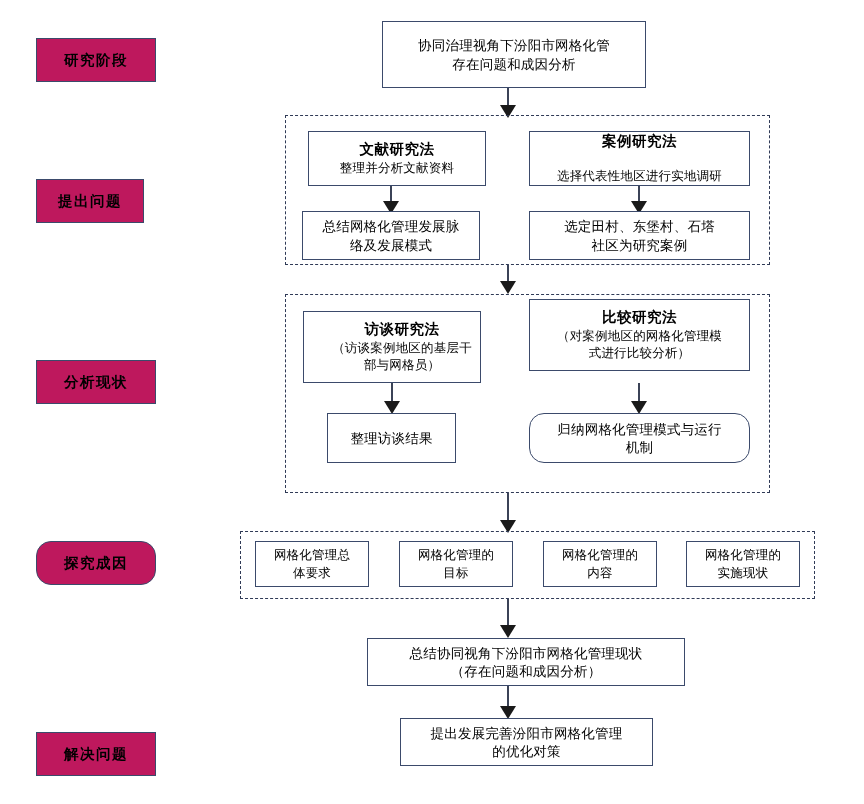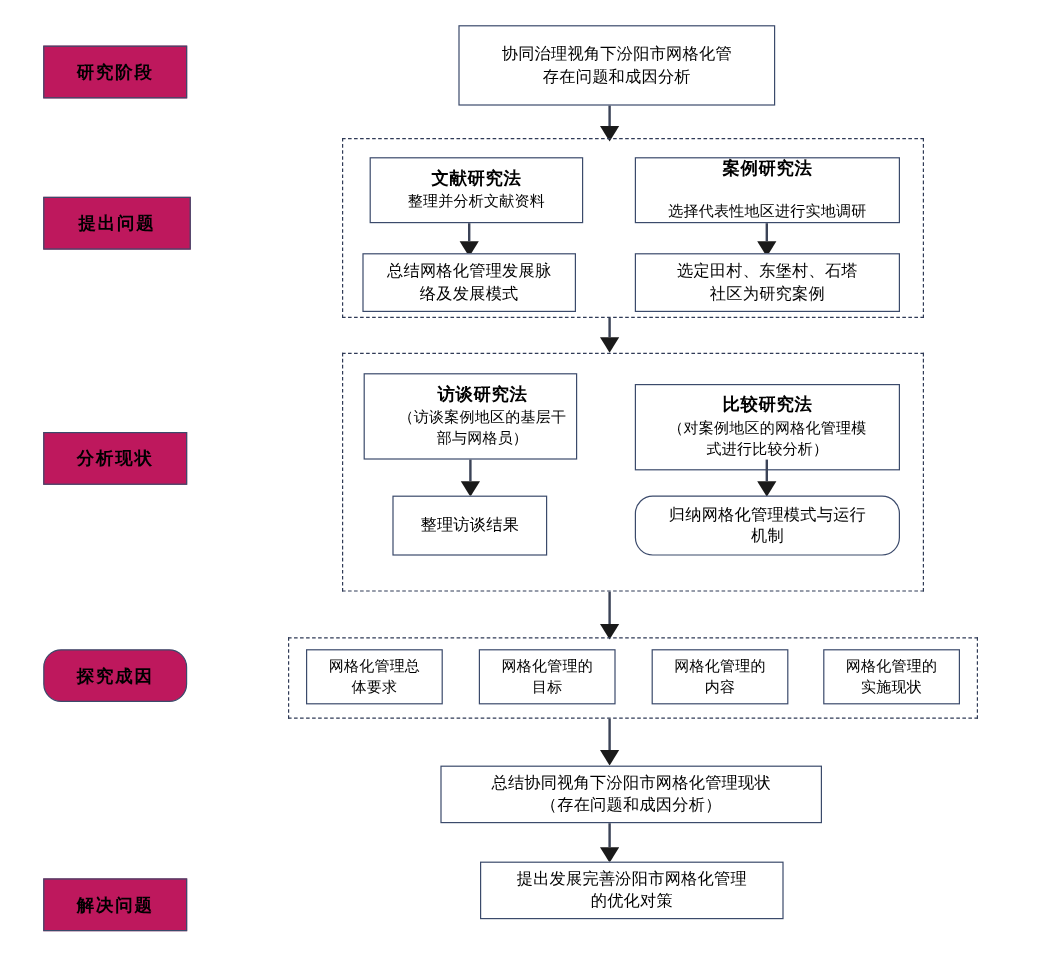--- a/index.html
+++ b/index.html
@@ -93,21 +93,21 @@
 </style>
 </head>
 <body>
 
 <div id="canvas">
 
   <div class="stage-label" style="left:36px; top:38px; width:120px; height:44px;">
     <span>研究阶段</span>
   </div>
 
-  <div class="stage-label" style="left:36px; top:164px; width:123px; height:44px;">
+  <div class="stage-label" style="left:36px; top:179px; width:108px; height:44px;">
     <span>提出问题</span>
   </div>
 
   <div class="stage-label" style="left:36px; top:360px; width:120px; height:44px;">
     <span>分析现状</span>
   </div>
 
   <div class="stage-label" style="left:36px; top:541px; width:120px; height:44px;border-radius:15px;">
     <span>探究成因</span>
   </div>
@@ -173,21 +173,21 @@
 
   <div class="arrow" style="left:382px; top:383px; width:20px; height:31px;">
     <div class="shaft" style="height:18px;"></div>
     <div class="head"></div>
   </div>
 
   <div class="node" style="left:327px; top:413px; width:129px; height:50px;">
     <div class="body">整理访谈结果</div>
   </div>
 
-  <div class="node" style="left:529px; top:320px; width:221px; height:72px;">
+  <div class="node" style="left:529px; top:299px; width:221px; height:72px;">
     <div class="title">比较研究法</div>
     <div class="sub">（对案例地区的网格化管理模</div>
     <div class="sub">式进行比较分析）</div>
   </div>
 
   <div class="arrow" style="left:629px; top:383px; width:20px; height:31px;">
     <div class="shaft" style="height:18px;"></div>
     <div class="head"></div>
   </div>
 

